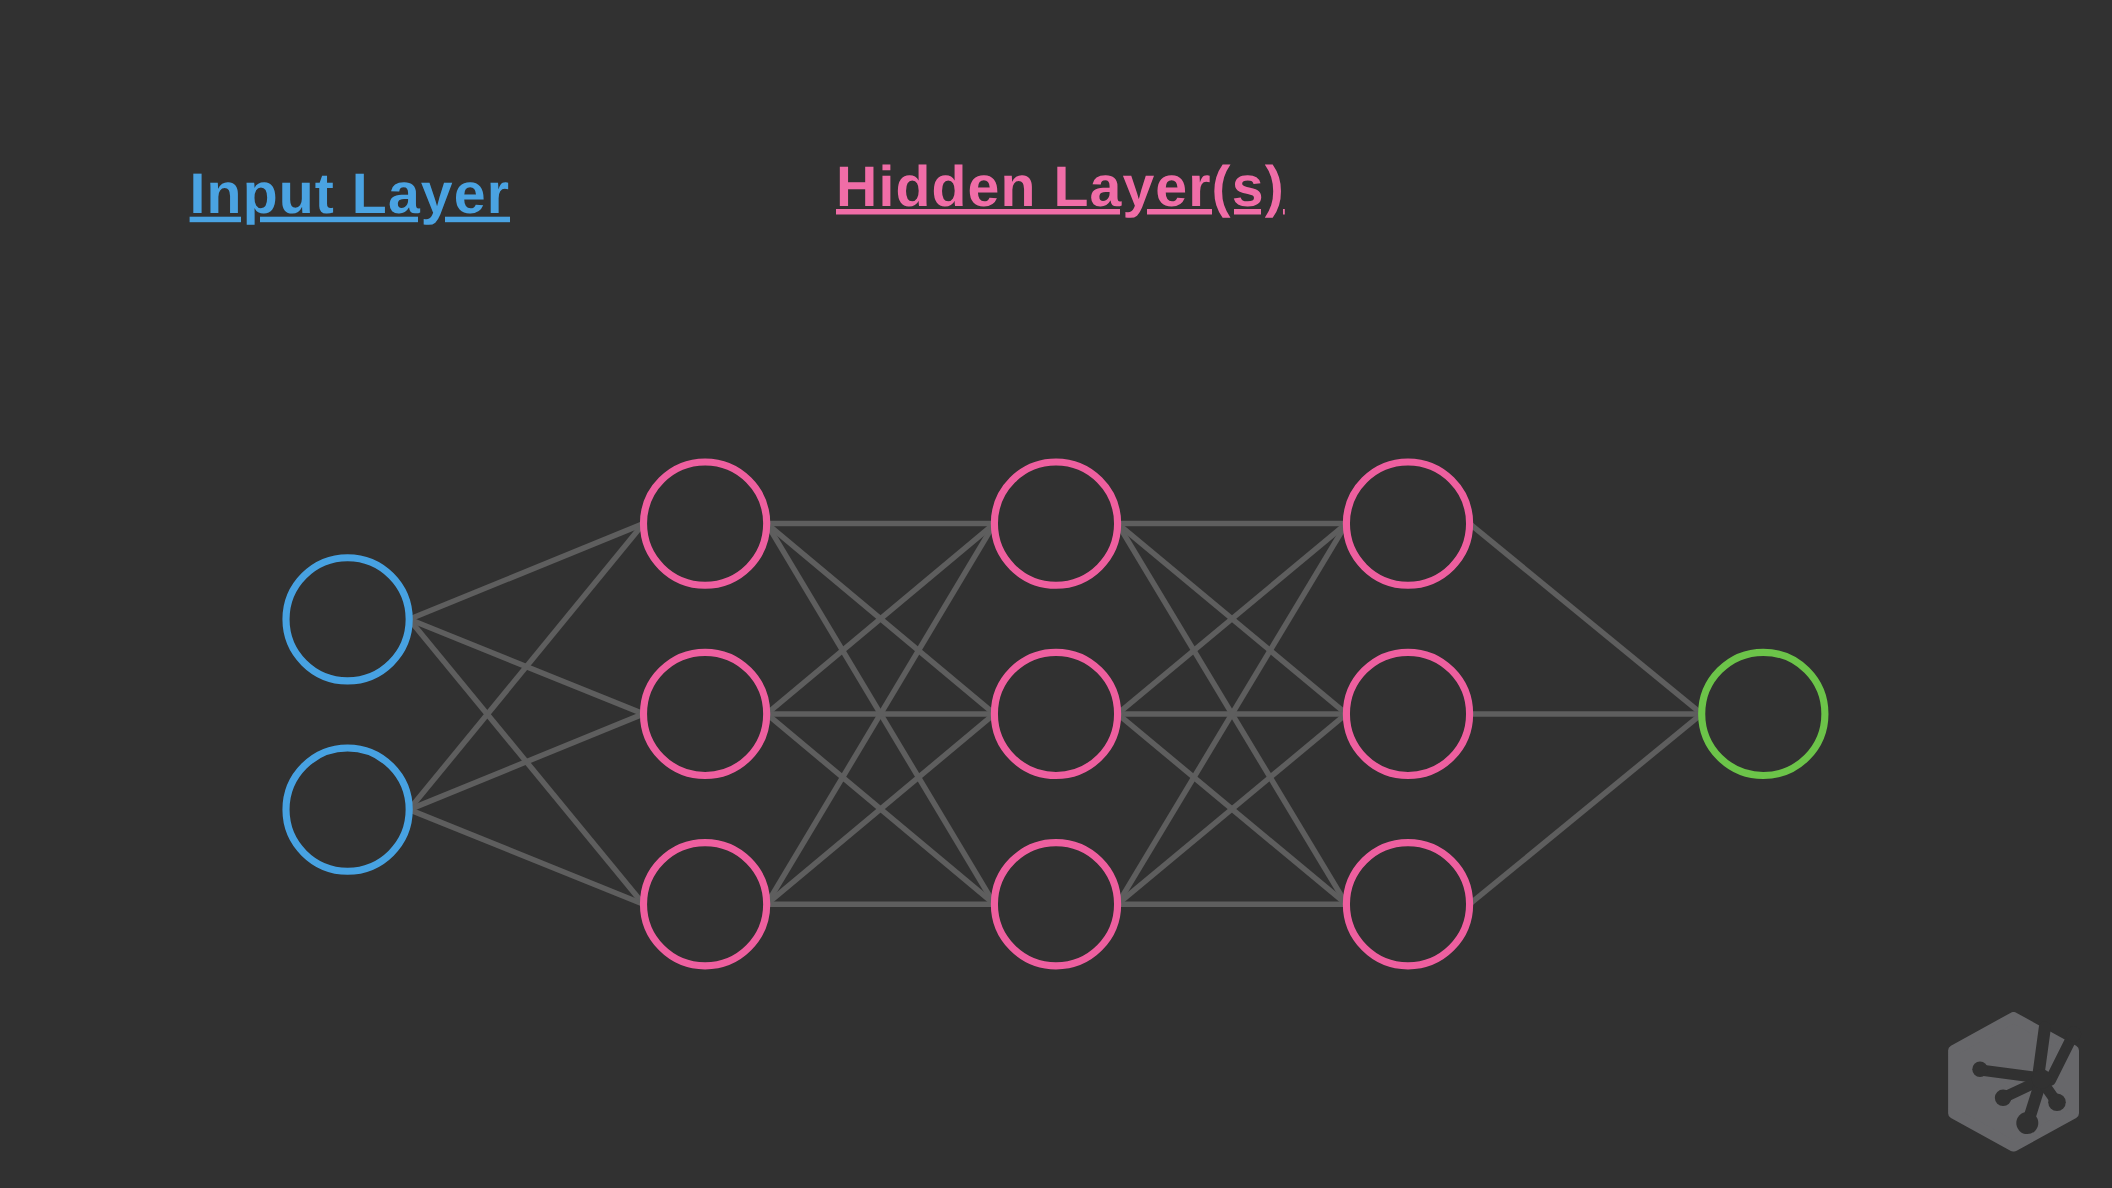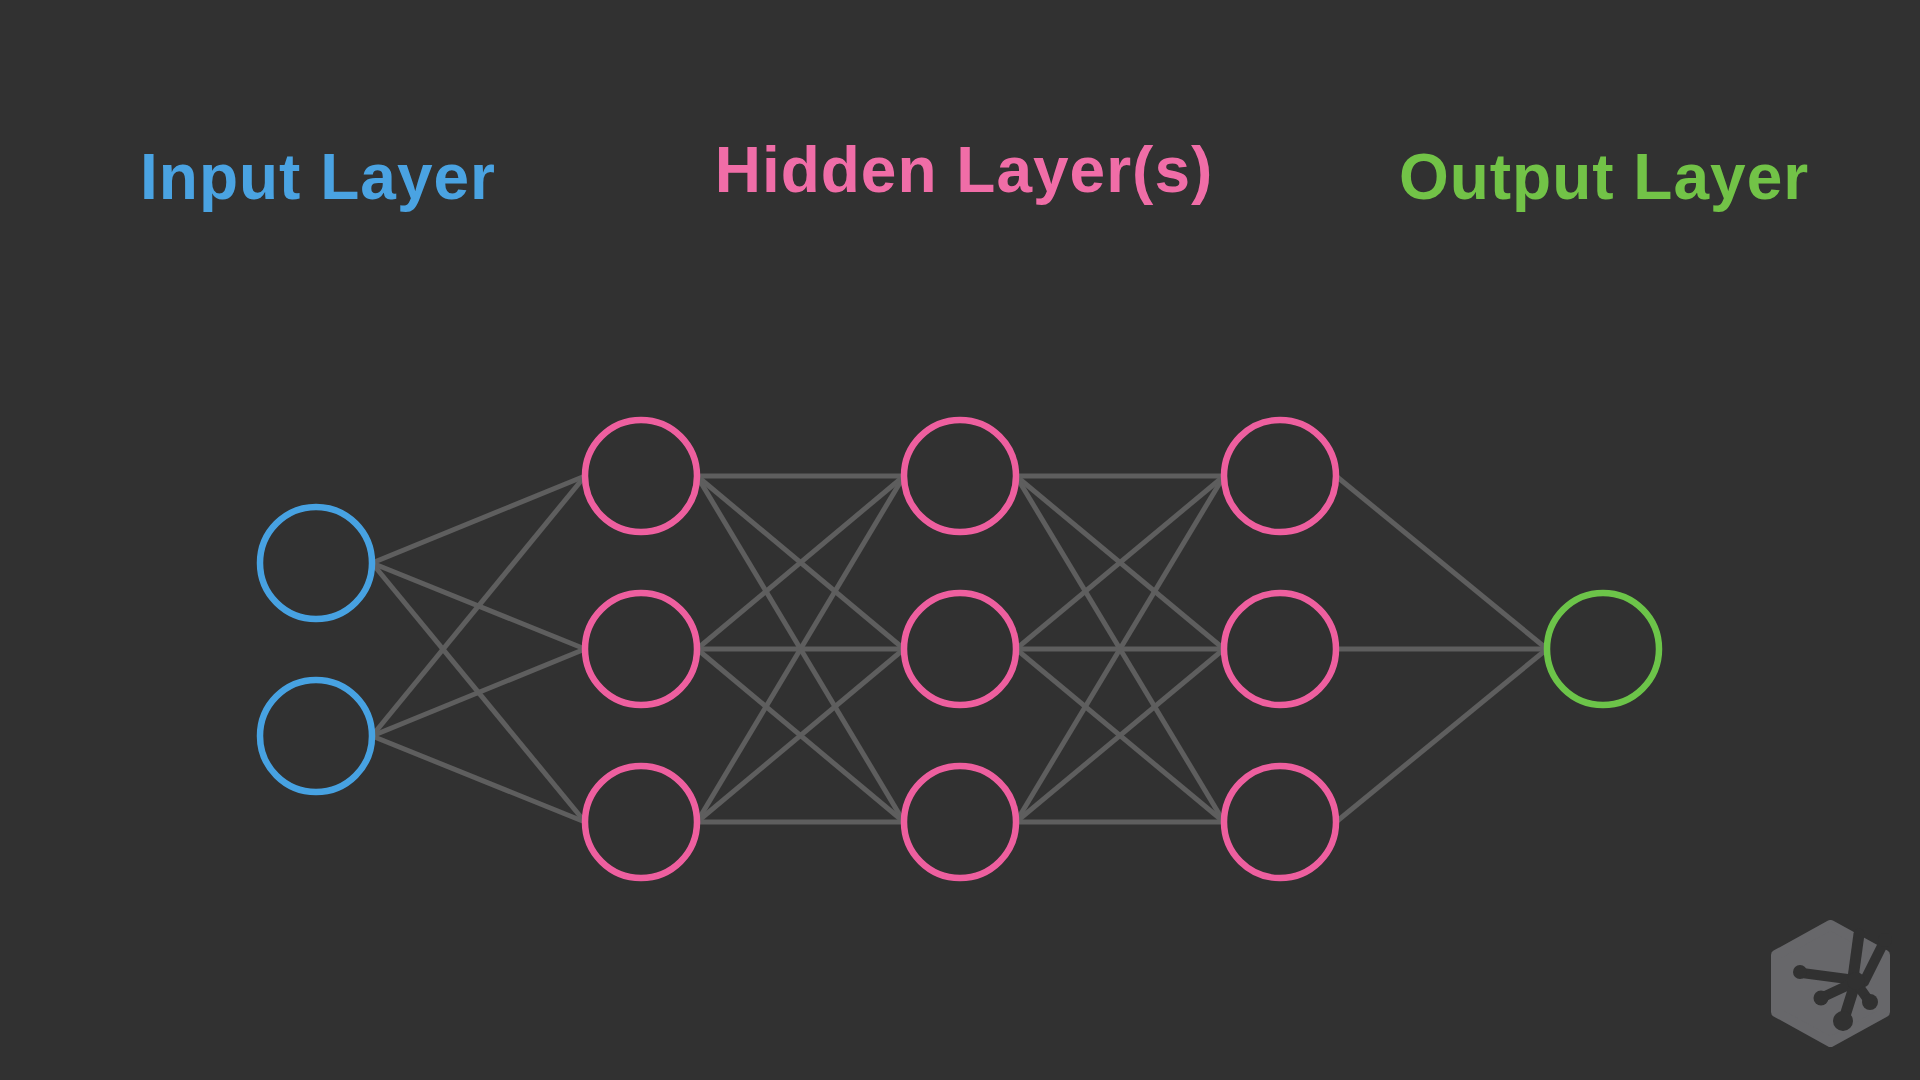--- a/index.html
+++ b/index.html
@@ -16,25 +16,26 @@
   }
   .stage {
     position: absolute;
     inset: 0;
     width: 1920px;
     height: 1080px;
   }
   .layer-label {
     position: absolute;
     transform: translate(-50%, -50%);
-    font-size: 64px;
+    font-size: 52px;
     font-weight: bold;
     letter-spacing: 1px;
     white-space: nowrap;
     user-select: none;
+    text-decoration: underline;
   }
   #network-svg {
     position: absolute;
     left: 0;
     top: 0;
   }
   #logo-svg {
     position: absolute;
   }
 </style>
@@ -86,21 +87,20 @@
         <circle cx="1280" cy="649" r="56" fill="#313131" stroke="#ee5f9f" stroke-width="6.5"></circle>
         <circle cx="1280" cy="822" r="56" fill="#313131" stroke="#ee5f9f" stroke-width="6.5"></circle>
         <circle cx="1603" cy="649" r="56" fill="#313131" stroke="#6cc449" stroke-width="6.5"></circle>
       </g>
   </svg>
 
   <div class="layer-label" id="label-input" style="left: 318px; top: 177px; color: rgb(74, 163, 226);">Input Layer</div>
 
   <div class="layer-label" id="label-hidden" style="left: 964px; top: 170px; color: rgb(240, 109, 167);">Hidden Layer(s)</div>
 
-  <div class="layer-label" id="label-output" style="left: 1604px; top: 177px; color: rgb(114, 195, 71);">Output Layer</div>
 
   <svg id="logo-svg" width="127" height="127" viewBox="0 0 127 127" style="left: 1767px; top: 920px;">
 
     <g id="logo-hex">
       <polygon points="63.5,5 118,35 118,92 63.5,122 9,92 9,35" stroke-width="10" stroke-linejoin="round" fill="#67676a" stroke="#67676a"></polygon>
     </g>
 
     <g id="logo-foot" fill="none" stroke-linecap="round">
       <path d="M 92,14 L 86,58" stroke-width="11" stroke="#313131"></path>
       <path d="M 117,22 L 97,62" stroke-width="10" stroke="#313131"></path>

